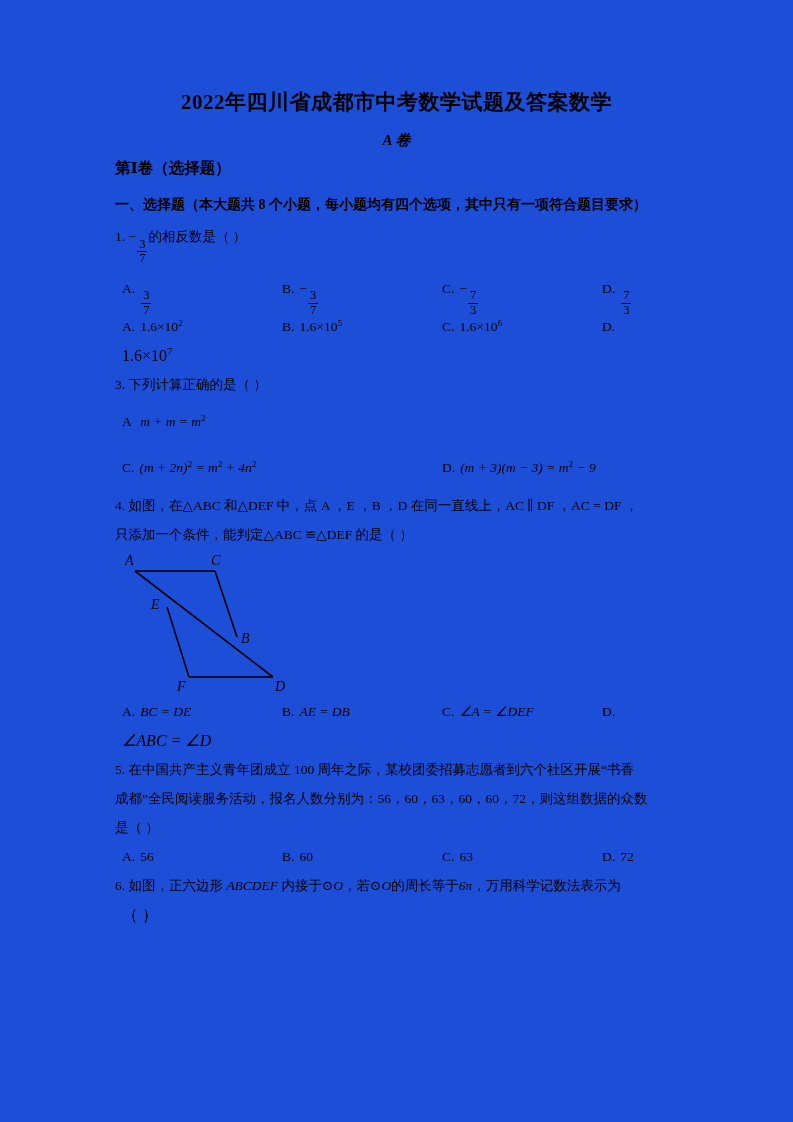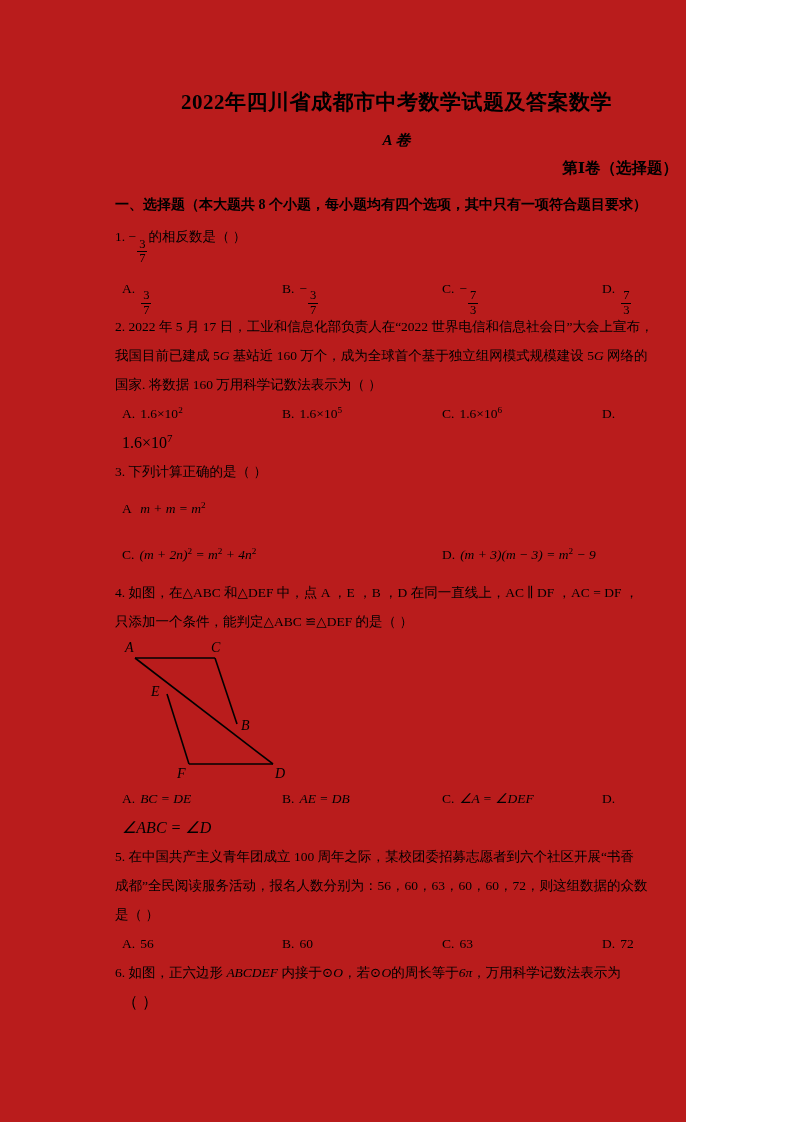--- a/index.html
+++ b/index.html
@@ -11,23 +11,23 @@
     width: 793px;
     height: 1122px;
     position: relative;
     font-family: "Liberation Serif", "DejaVu Serif", serif;
     color: #000000;
     overflow: hidden;
   }
   .page {
     position: absolute;
     left: 0; top: 0;
-    width: 686px;
+    width: 793px;
     height: 1122px;
-    background: #b91c1c;
+    background: #1d4ed8;
   }
   .content {
     position: absolute;
     left: 115px;
     top: 86px;
     width: 563px;
   }
 
   
   .doc-title {
@@ -40,21 +40,21 @@
   }
   .subtitle-a {
     text-align: center;
     font-size: 15px;
     line-height: 24px;
     margin: 0 0 4px 0;
     font-weight: bold;
   }
   .subtitle-a .ital { font-style: italic; font-family: "Liberation Serif", serif; }
   .subtitle-b {
-    text-align: right;
+    text-align: left;
     font-size: 15.5px;
     font-weight: bold;
     line-height: 24px;
     margin: 0 0 10px 0;
   }
   .section-head {
     font-size: 14px;
     font-weight: bold;
     line-height: 30px;
     margin: 0 0 2px 0;
@@ -156,25 +156,20 @@
       <span class="opt c3"><span class="opt-letter">C.</span><span>−</span><span class="frac">
             <span class="num">7</span>
             <span class="den">3</span>
           </span></span>
       <span class="opt c4"><span class="opt-letter">D.</span><span></span><span class="frac">
             <span class="num">7</span>
             <span class="den">3</span>
           </span></span>
     </div>
 
-    <div class="q">
-      <div>2. 2022 年 5 月 17 日，工业和信息化部负责人在“2022 世界电信和信息社会日”大会上宣布，</div>
-      <div><span>我国目前已建成 5</span><span class="ital serif">G</span><span> 基站近 160 万个，成为全球首个基于独立组网模式规模建设 5</span><span class="ital serif">G</span><span> 网络的</span></div>
-      <div>国家. 将数据 160 万用科学记数法表示为（     ）</div>
-    </div>
 
     <div class="opts">
       <span class="opt c1"><span class="opt-letter">A.</span><span class="serif">1.6×10</span><sup>2</sup></span>
       <span class="opt c2"><span class="opt-letter">B.</span><span class="serif">1.6×10</span><sup>5</sup></span>
       <span class="opt c3"><span class="opt-letter">C.</span><span class="serif">1.6×10</span><sup>6</sup></span>
       <span class="opt c4"><span class="opt-letter">D.</span></span>
     </div>
     <div class="wrap-line"><span class="serif">1.6×10</span><sup>7</sup></div>
 
     <div class="q q-stem">3. 下列计算正确的是（     ）</div>

